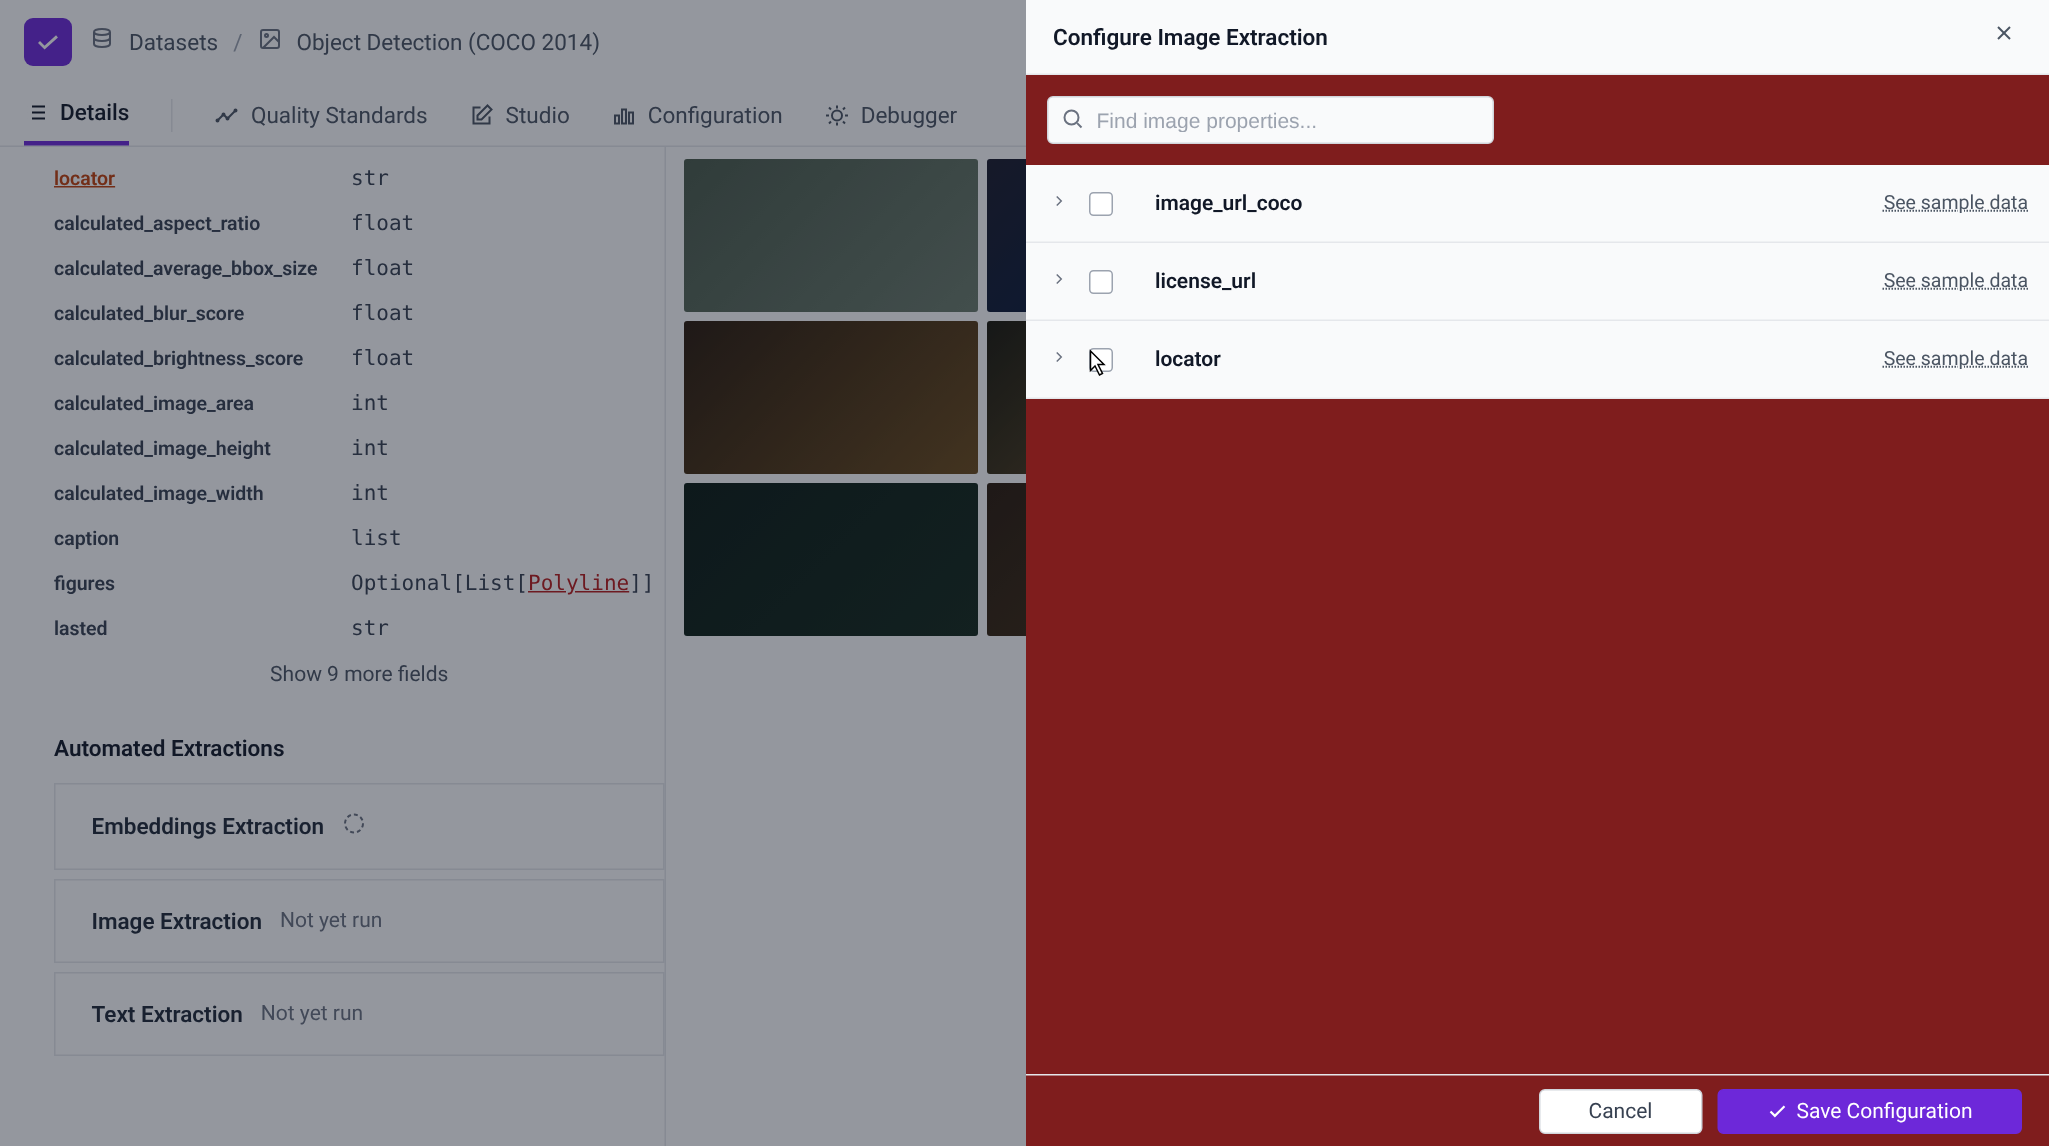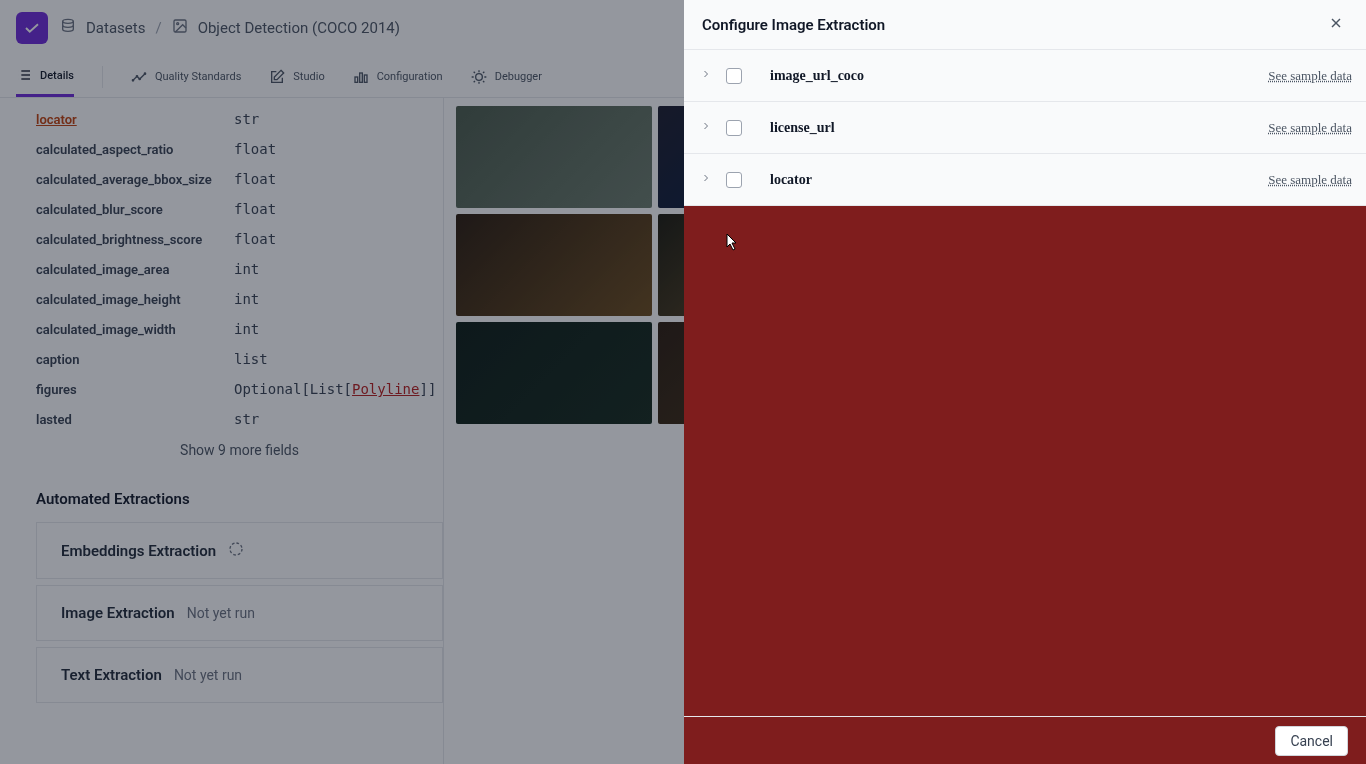--- a/index.html
+++ b/index.html
@@ -3,21 +3,21 @@
 <meta charset="utf-8">
 <style>
 * { box-sizing: border-box; margin: 0; padding: 0; }
 body { font-family: -apple-system, BlinkMacSystemFont, "Segoe UI", Roboto, sans-serif; font-size: 14px; color: #1f2937; background: #fff; width: 1366px; height: 764px; overflow: hidden; position: relative; }
 .header { height: 56px; display: flex; align-items: center; padding: 0 16px; gap: 12px; }
 .logo { width: 32px; height: 32px; background: #6d28d9; border-radius: 6px; display: flex; align-items: center; justify-content: center; }
 .breadcrumb { display: flex; align-items: center; gap: 10px; color: #4b5563; font-size: 15px; }
 .bc-sep { color: #9ca3af; }
 .bc-icon { color: #6b7280; }
 .tabs { display: flex; align-items: center; padding: 0 16px; gap: 28px; border-bottom: 1px solid #e5e7eb; height: 42px; }
-.tab { display: flex; align-items: center; gap: 8px; color: #4b5563; font-size: 11px; cursor: pointer; height: 100%; }
+.tab { display: flex; align-items: center; gap: 8px; color: #4b5563; font-size: 15px; cursor: pointer; height: 100%; }
 .tab.active { color: #111827; border-bottom: 3px solid #6d28d9; font-weight: 500; }
 .tab-sep { width:1px; height:22px; background:#e5e7eb; }
 .main { display: flex; height: calc(764px - 56px - 42px); }
 .left-col { width: 444px; padding: 0 0 0 36px; border-right: 1px solid #e5e7eb; }
 .fields { padding-top: 6px; }
 .field-row { display: flex; height: 30px; align-items: center; }
 .field-name { width: 198px; font-size: 13px; font-weight: 600; color: #374151; }
 .field-name.highlight { color: #c2410c; text-decoration: underline; text-decoration-style: solid; }
 .field-type { font-family: "SFMono-Regular", Consolas, monospace; font-size: 14px; color: #374151; }
 .field-type .t-link { color: #b91c1c; text-decoration: underline; }
@@ -41,28 +41,28 @@
 .overlay { position: absolute; inset: 0; background: rgba(17,24,39,0.45); z-index: 10; }
 .panel { position: absolute; right: 0; top: 0; width: 682px; height: 764px; background: #7f1d1d; z-index: 20; display: flex; flex-direction: column; }
 .panel-header { height: 50px; display: flex; align-items: center; justify-content: space-between; padding: 0 18px; border-bottom: 1px solid #e5e7eb; background:#f9fafb; }
 .panel-title { font-weight: 600; font-size: 15px; color: #111827; }
 .close-btn { cursor: pointer; color: #4b5563; font-size: 18px; padding: 4px; }
 .panel-search { padding: 14px 14px; }
 .search-wrap { position: relative; width: 298px; }
 .search-input { width: 100%; height: 32px; border: 1px solid #d1d5db; border-radius: 4px; padding: 0 10px 0 32px; font-size: 14px; background:#f9fafb; }
 .search-input::placeholder { color: #9ca3af; }
 .search-icon { position: absolute; left: 9px; top: 7px; color: #6b7280; }
-.prop-list { flex: 1; overflow: auto; font-family: Liberation Serif, serif; }
+.prop-list { flex: 1; overflow: auto; }
 .prop-row { height: 52px; display: flex; align-items: center; padding: 0 14px; border-bottom: 1px solid #e5e7eb; gap: 12px; background:#f9fafb; }
 .chev { color: #6b7280; width: 16px; text-align:center; cursor: pointer; }
 .checkbox { width: 16px; height: 16px; border: 1.5px solid #9ca3af; border-radius: 3px; cursor: pointer; background:#fff; }
 .prop-name { font-weight: 600; font-size: 14px; color: #111827; flex: 1; margin-left: 16px; }
 .sample-link { color: #4b5563; font-size: 13px; text-decoration: underline dotted; cursor: pointer; }
 .panel-footer { height: 48px; border-top: 1px solid #e5e7eb; display: flex; align-items: center; justify-content: flex-end; padding: 0 18px; gap: 10px; }
-.btn { height: 30px; border-radius: 4px; padding: 0 14px; font-size: 14px; display: flex; align-items: center; gap: 6px; cursor: pointer; }
+.btn { height: 30px; border-radius: 4px; padding: 0 32px; font-size: 14px; display: flex; align-items: center; gap: 6px; cursor: pointer; }
 .btn-cancel { background: #fff; border: 1px solid #d1d5db; color: #374151; }
 .btn-save { background: #6d28d9; border: 1px solid #6d28d9; color: #fff; }
 .cursor { position: absolute; z-index: 30; pointer-events: none; }
 </style>
 </head>
 <body>
 
 <div class="header">
   <div class="logo">
     <svg width="18" height="18" viewBox="0 0 24 24" fill="none" stroke="#fff" stroke-width="2.5">
@@ -229,20 +229,31 @@
 <div class="panel">
   <div class="panel-header">
     <span class="panel-title">Configure Image Extraction</span>
     <span class="close-btn">
       <svg width="16" height="16" viewBox="0 0 24 24" fill="none" stroke="currentColor" stroke-width="2">
           <line x1="18" y1="6" x2="6" y2="18"></line>
           <line x1="6" y1="6" x2="18" y2="18"></line>
         </svg>
     </span>
   </div>
+  <div class="panel-search">
+    <div class="search-wrap">
+      <span class="search-icon">
+        <svg width="16" height="16" viewBox="0 0 24 24" fill="none" stroke="currentColor" stroke-width="2">
+            <circle cx="11" cy="11" r="7"></circle>
+            <line x1="21" y1="21" x2="16.65" y2="16.65"></line>
+          </svg>
+      </span>
+      <input class="search-input" placeholder="Find image properties..." style="">
+    </div>
+  </div>
   <div class="prop-list" id="prop-list">
       <div class="prop-row">
         <span class="chev"><svg width="12" height="12" viewBox="0 0 24 24" fill="none" stroke="currentColor" stroke-width="2">
             <polyline points="9 18 15 12 9 6"></polyline>
           </svg></span>
         <span class="checkbox"></span>
         <span class="prop-name">image_url_coco</span>
         <span class="sample-link">See sample data</span>
       </div>
       <div class="prop-row">
@@ -257,18 +268,24 @@
         <span class="chev"><svg width="12" height="12" viewBox="0 0 24 24" fill="none" stroke="currentColor" stroke-width="2">
             <polyline points="9 18 15 12 9 6"></polyline>
           </svg></span>
         <span class="checkbox"></span>
         <span class="prop-name">locator</span>
         <span class="sample-link">See sample data</span>
       </div>
     </div>
   <div class="panel-footer">
     <div class="btn btn-cancel">Cancel</div>
+    <div class="btn btn-save">
+      <svg width="14" height="14" viewBox="0 0 24 24" fill="none" stroke="#fff" stroke-width="2.5">
+          <polyline points="20 6 9 17 4 12"></polyline>
+        </svg>
+      <span>Save Configuration</span>
+    </div>
   </div>
 </div>
 
 <svg class="cursor" style="left:720px; top:232px;" width="20" height="22" viewBox="0 0 20 22">
   <path d="M7 2 L7 15 L10 12 L13 18 L15 17 L12 11 L16 11 Z" fill="#fff" stroke="#000" stroke-width="1"></path>
 </svg>
 
 </body></html>

